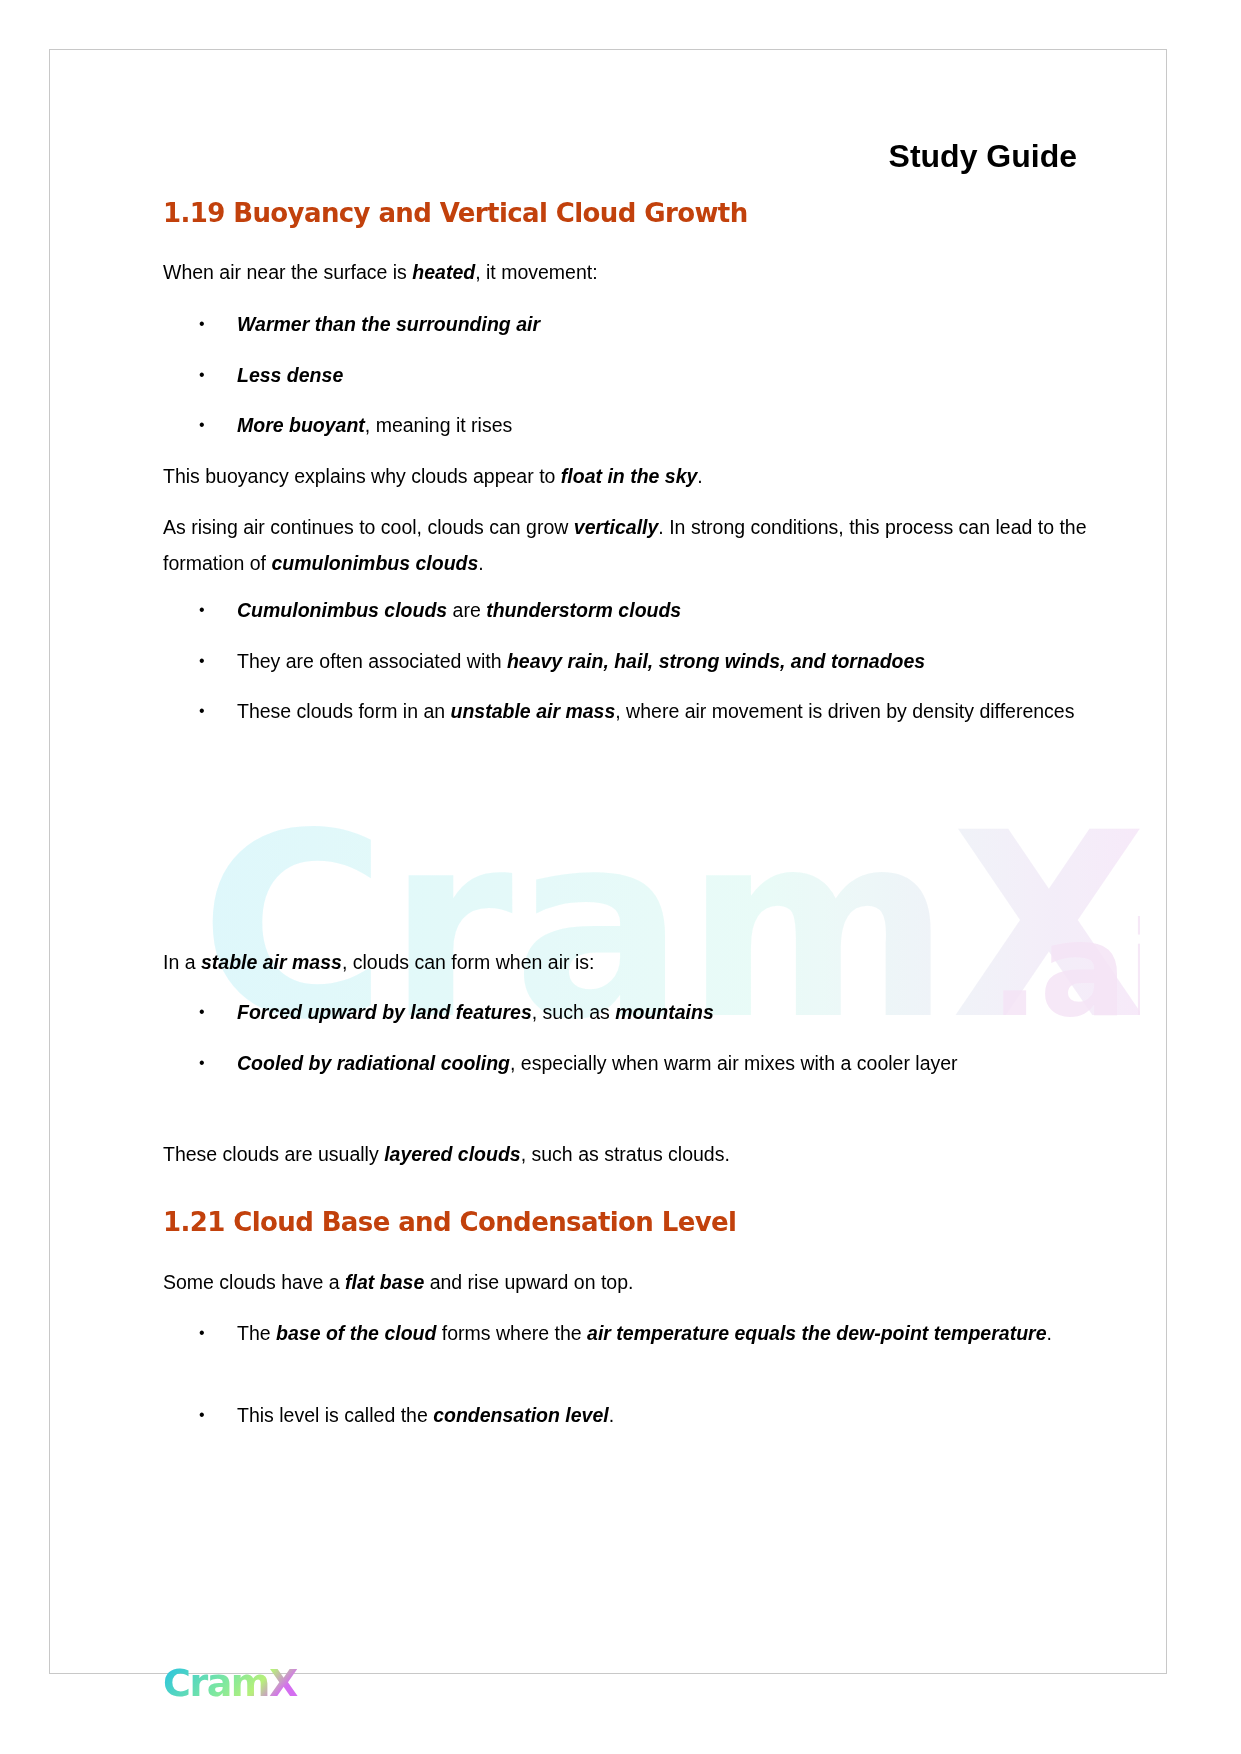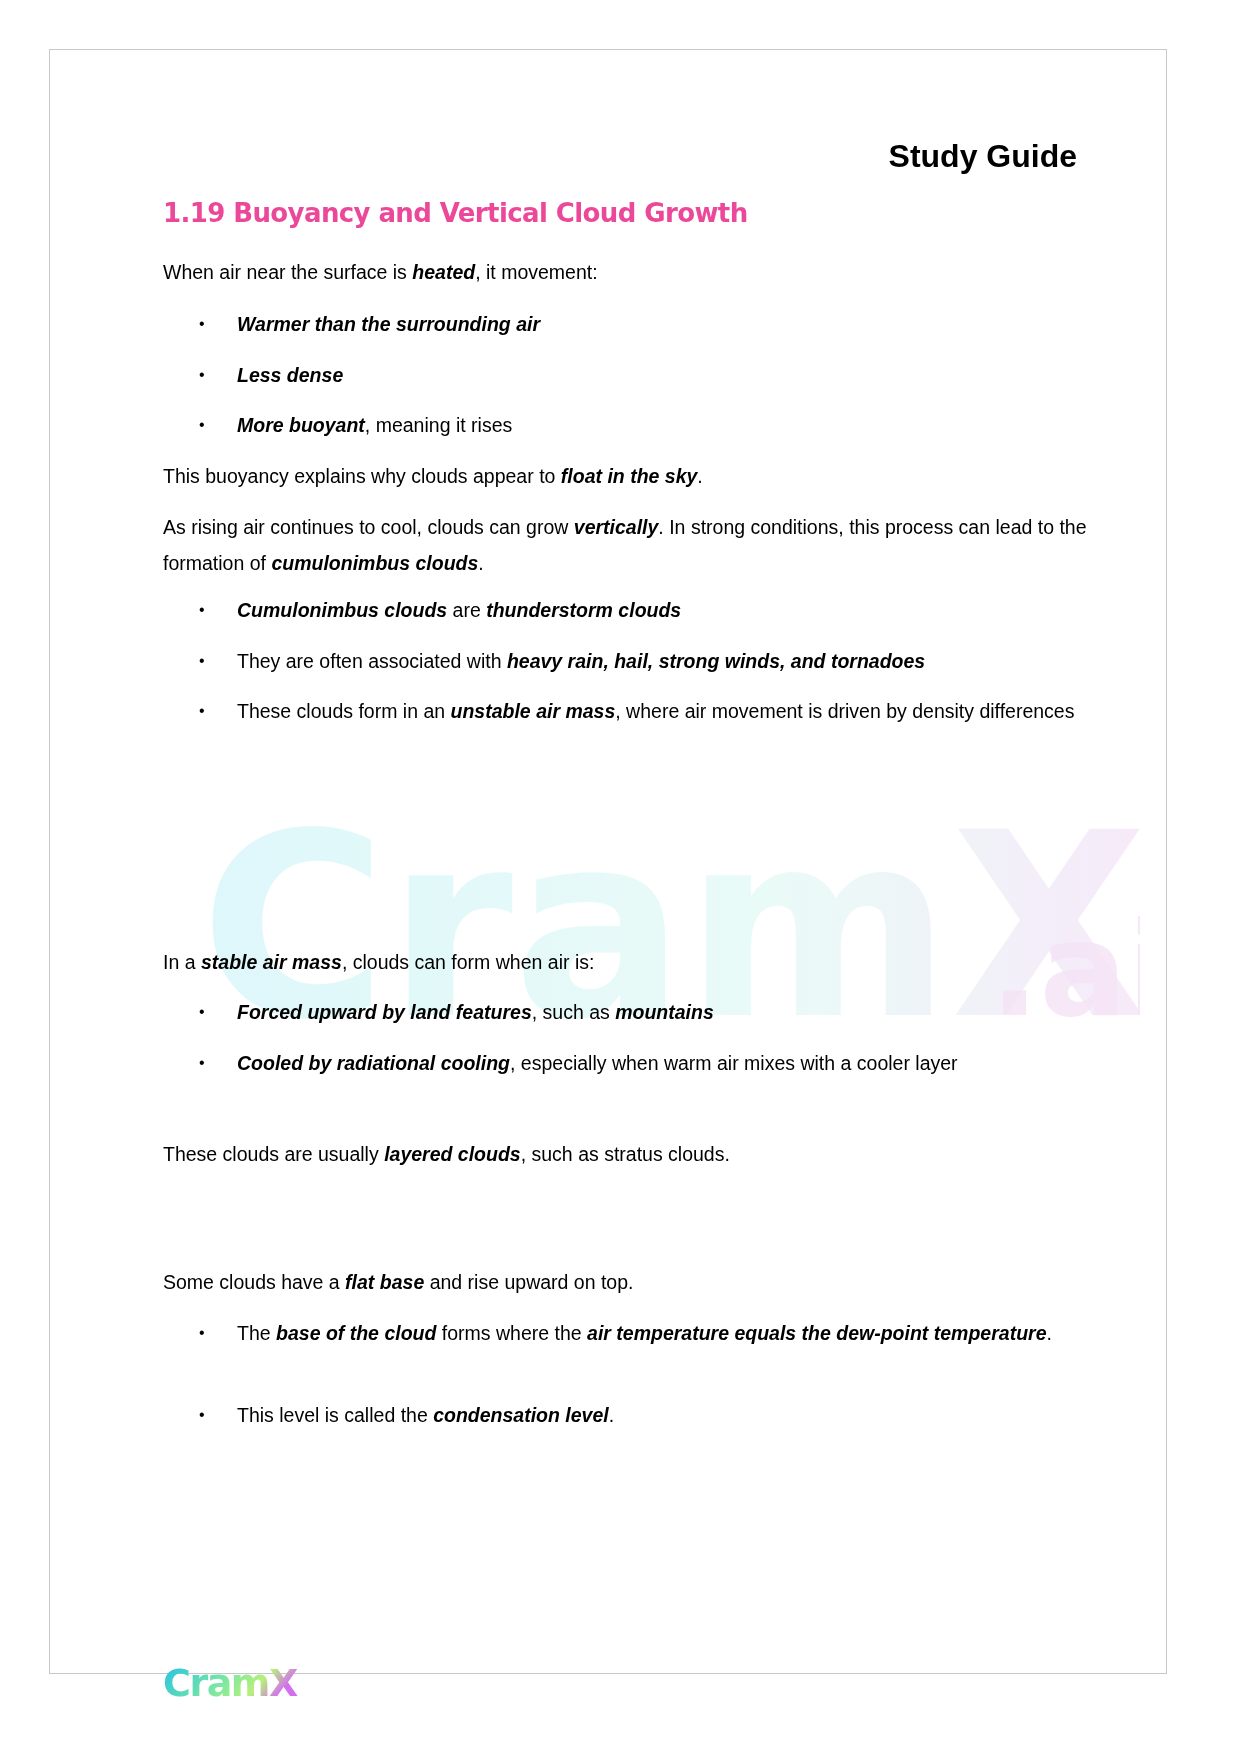--- a/index.html
+++ b/index.html
@@ -5,21 +5,21 @@
   html, body { margin: 0; padding: 0; background: #ffffff; }
   body { width: 1241px; height: 1754px; position: relative; overflow: hidden;
          font-family: "Liberation Sans", sans-serif; color: #000; }
   .page { position: absolute; left: 49px; top: 49px; width: 1118px; height: 1625px;
           border: 1px solid #c8c8c8; box-sizing: border-box; background: #fff; }
   .watermark { position: absolute; left: 150px; top: 755px; width: 940px; height: 245px;
                pointer-events: none; z-index: 0; }
   .content { position: absolute; left: 12px; top: 0; width: 100%; height: 100%; z-index: 1; }
   .doc-title { position: absolute; right: 101px; top: 88px; font-size: 32px; font-weight: bold;
                font-family: "Liberation Sans", sans-serif; }
-  .h { position: absolute; left: 101px; font-size: 26px; font-weight: bold; color: #ec4899;
+  .h { position: absolute; left: 101px; font-size: 26px; font-weight: bold; color: #c2410c;
        font-family: "DejaVu Sans", sans-serif; letter-spacing: -0.6px; }
   .p { position: absolute; left: 101px; width: 930px; font-size: 19.5px; line-height: 36px; }
   .li { position: absolute; left: 137px; width: 860px; font-size: 19.5px; line-height: 36px;
         padding-left: 38px; }
   .li .bullet { position: absolute; left: 0; top: 0; font-size: 16px; }
   b { font-weight: bold; font-style: italic; }
   .logo { position: absolute; left: 101px; top: 1608px; }
 </style>
 </head>
 <body>
@@ -57,20 +57,21 @@
     <div class="li" style="top:593px;"><span class="bullet">•</span><span>They are often associated with </span><b>heavy rain, hail, strong winds, and tornadoes</b></div>
     <div class="li" style="top:643px;"><span class="bullet">•</span><span>These clouds form in an </span><b>unstable air mass</b><span>, where air movement is driven by density differences</span></div>
 
     <div class="p" style="top:894px;"><span>In a </span><b>stable air mass</b><span>, clouds can form when air is:</span></div>
 
     <div class="li" style="top:944px;"><span class="bullet">•</span><b>Forced upward by land features</b><span>, such as </span><b>mountains</b></div>
     <div class="li" style="top:995px;"><span class="bullet">•</span><b>Cooled by radiational cooling</b><span>, especially when warm air mixes with a cooler layer</span></div>
 
     <div class="p" style="top:1046px;margin-top:40px;"><span>These clouds are usually </span><b>layered clouds</b><span>, such as stratus clouds.</span></div>
 
+    <div class="h" style="top:1157px;">1.21 Cloud Base and Condensation Level</div>
     <div class="p" style="top:1214px;"><span>Some clouds have a </span><b>flat base</b><span> and rise upward on top.</span></div>
 
     <div class="li" style="top:1265px;"><span class="bullet">•</span><span>The </span><b>base of the cloud</b><span> forms where the </span><b>air temperature equals the dew-point temperature</b><span>.</span></div>
     <div class="li" style="top:1347px;"><span class="bullet">•</span><span>This level is called the </span><b>condensation level</b><span>.</span></div>
 
     <svg class="logo" width="140" height="50" viewBox="0 0 140 50">
       <defs>
         <linearGradient id="lg" x1="0" y1="0" x2="1" y2="0.3">
           <stop offset="0" stop-color="#22c1e6"></stop>
           <stop offset="0.55" stop-color="#7ee8a0"></stop>

